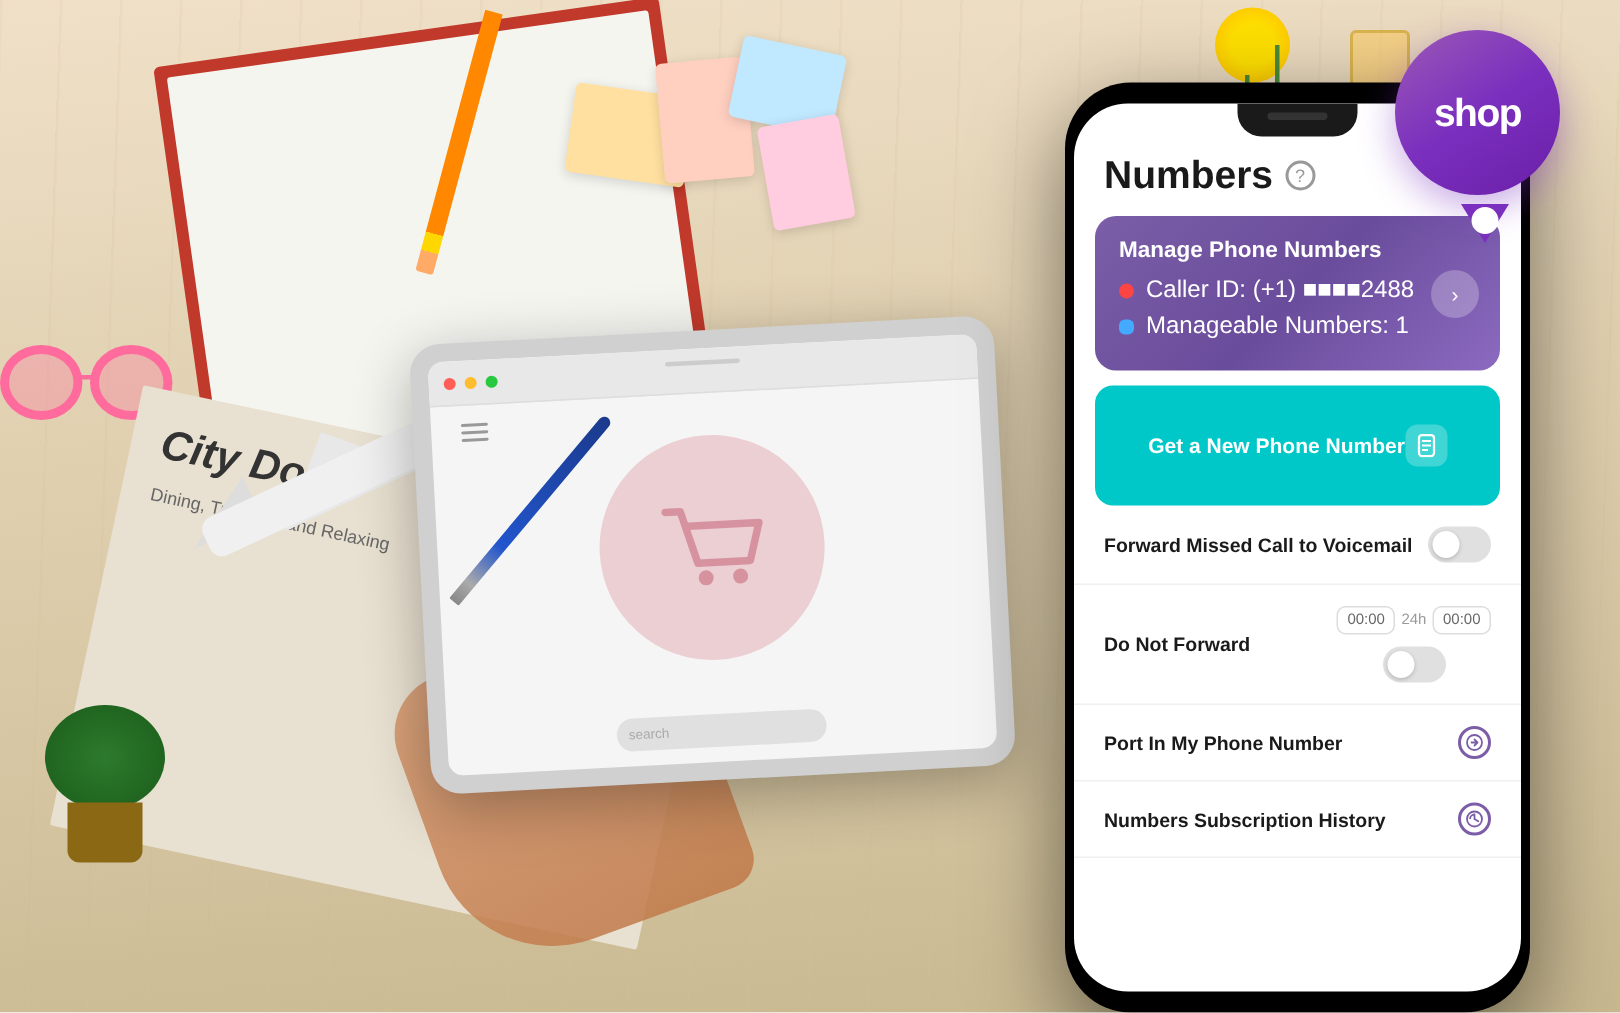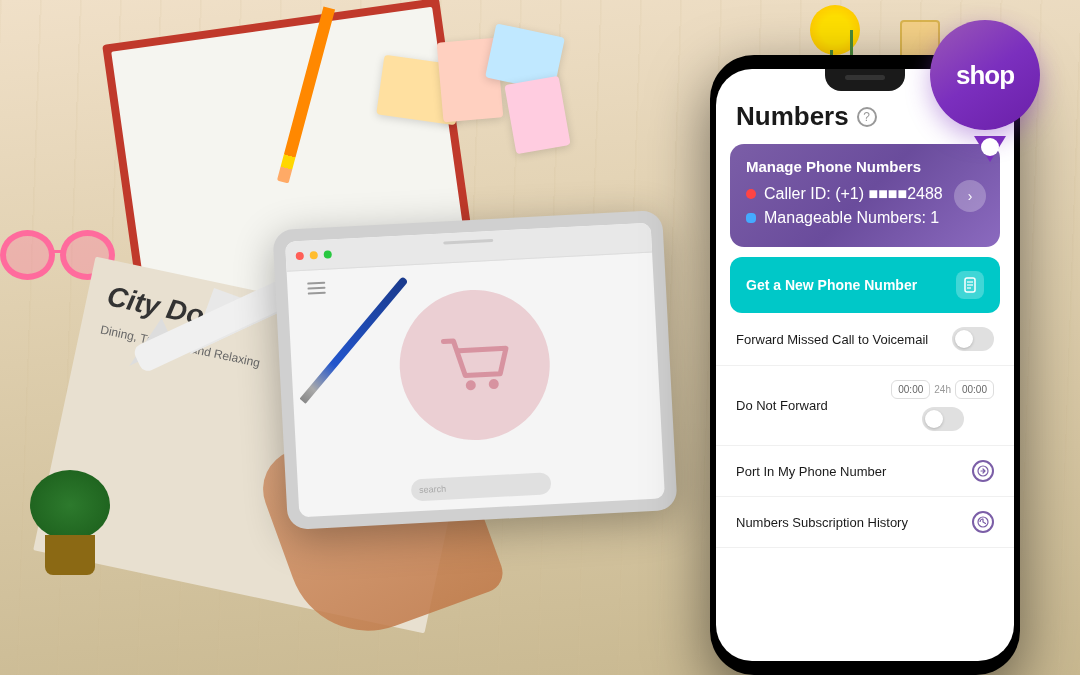--- a/index.html
+++ b/index.html
@@ -418,37 +418,38 @@
     .menu-item {
       display: flex;
       align-items: center;
       justify-content: space-between;
       padding: 14px 20px;
       border-bottom: 1px solid #f0f0f0;
     }
     .menu-item-label {
       font-size: 13px;
       color: #1a1a1a;
+      font-weight: bold;
     }
     .menu-item-right {
       display: flex;
       align-items: center;
       gap: 8px;
       flex-direction: column;
     }
 
     
     .new-number-btn {
       margin: 0 14px 0px;
       background: #00c8c8;
       border-radius: 12px;
-      padding: 14px 16px;
-      display: flex;
-      align-items: center;
-      justify-content: space-between;
+      padding: 26px 16px;
+      display: flex;
+      align-items: center;
+      justify-content: center;
       color: white;
     }
     .new-number-label {
       font-size: 14px;
       font-weight: 600;
       color: white;
     }
     .new-number-icon {
       width: 28px;
       height: 28px;

